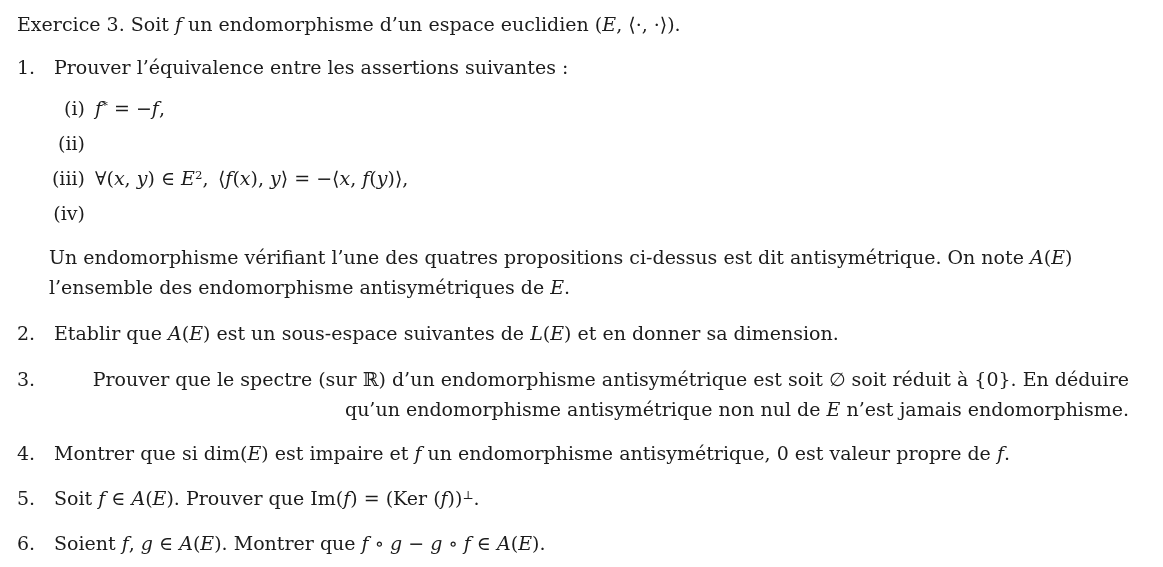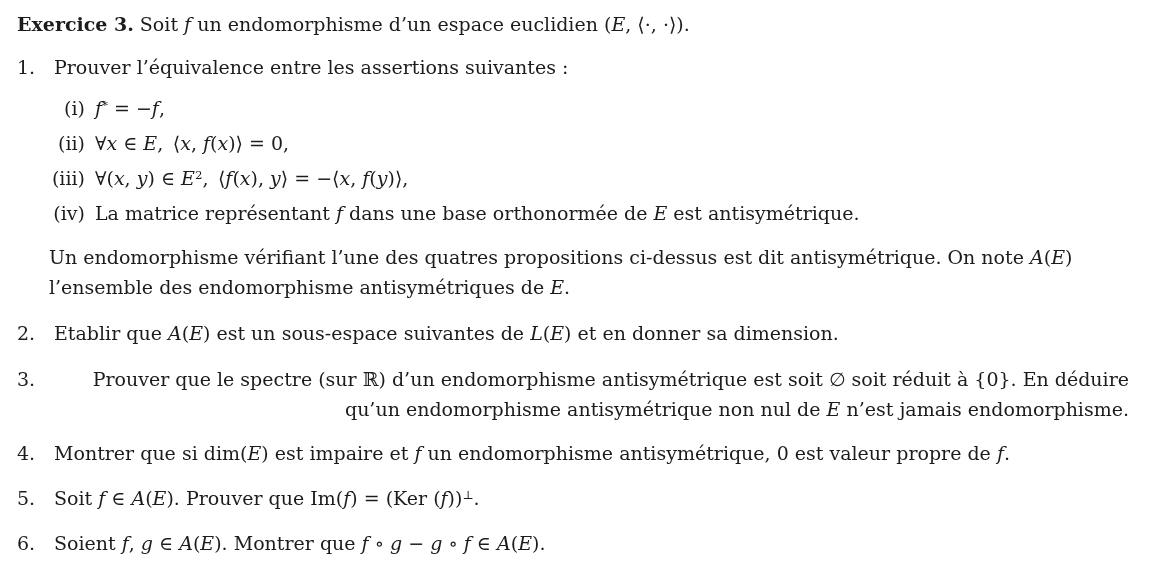--- a/index.html
+++ b/index.html
@@ -12,21 +12,21 @@
     height: 567px;
     overflow: hidden;
     color: #1c1c1c;
     font-family: "DejaVu Serif", "DejaVu Sans", serif;
     font-size: 19px;
   }
   .doc {
     padding: 11px 34px 0 17px;
   }
   
-  .b   { font-weight: bold; }
+  .b   { font-weight: normal; }
   .i   { font-style: italic; }
   .cal { font-style: italic; }          
   .bb  { font-style: normal; }          
   .sup {
     font-size: 62%;
     position: relative;
     top: -0.5em;
     line-height: 0;
   }
 
@@ -82,29 +82,27 @@
     <div class="itext"><span>Prouver l’équivalence entre les assertions suivantes :</span></div>
   </div>
 
   <div class="sublist">
     <div class="subrow">
       <span class="sublabel">(i)</span>
       <span class="subtext"><span class="i">f</span><span class="sup">*</span><span> = −</span><span class="i">f</span><span>,</span></span>
     </div>
     <div class="subrow">
       <span class="sublabel">(ii)</span>
-      <span class="subtext"><span>∀</span><span class="i">x</span><span> ∈ </span><span class="i">E</span><span>, ⟨</span><span class="i">x</span><span>, </span><span class="i">f</span><span>(</span><span class="i">x</span><span>)⟩ = 0,</span></span>
     </div>
     <div class="subrow">
       <span class="sublabel">(iii)</span>
       <span class="subtext"><span>∀(</span><span class="i">x</span><span>, </span><span class="i">y</span><span>) ∈ </span><span class="i">E</span><span class="sup">2</span><span>, ⟨</span><span class="i">f</span><span>(</span><span class="i">x</span><span>), </span><span class="i">y</span><span>⟩ = −⟨</span><span class="i">x</span><span>, </span><span class="i">f</span><span>(</span><span class="i">y</span><span>)⟩,</span></span>
     </div>
     <div class="subrow">
       <span class="sublabel">(iv)</span>
-      <span class="subtext"><span>La matrice représentant </span><span class="i">f</span><span> dans une base orthonormée de </span><span class="i">E</span><span> est antisymétrique.</span></span>
     </div>
   </div>
 
   <p class="note"><span>Un endomorphisme vérifiant l’une des quatres propositions ci-dessus est dit antisymétrique. On note </span><span class="cal">A</span><span>(</span><span class="i">E</span><span>)</span><br><span>l’ensemble des endomorphisme antisymétriques de </span><span class="i">E</span><span>.</span></p>
 
   <div class="item row-item2">
     <span class="num">2.</span>
     <div class="itext"><span>Etablir que </span><span class="cal">A</span><span>(</span><span class="i">E</span><span>) est un sous-espace suivantes de </span><span class="i">L</span><span>(</span><span class="i">E</span><span>) et en donner sa dimension.</span></div>
   </div>
 

